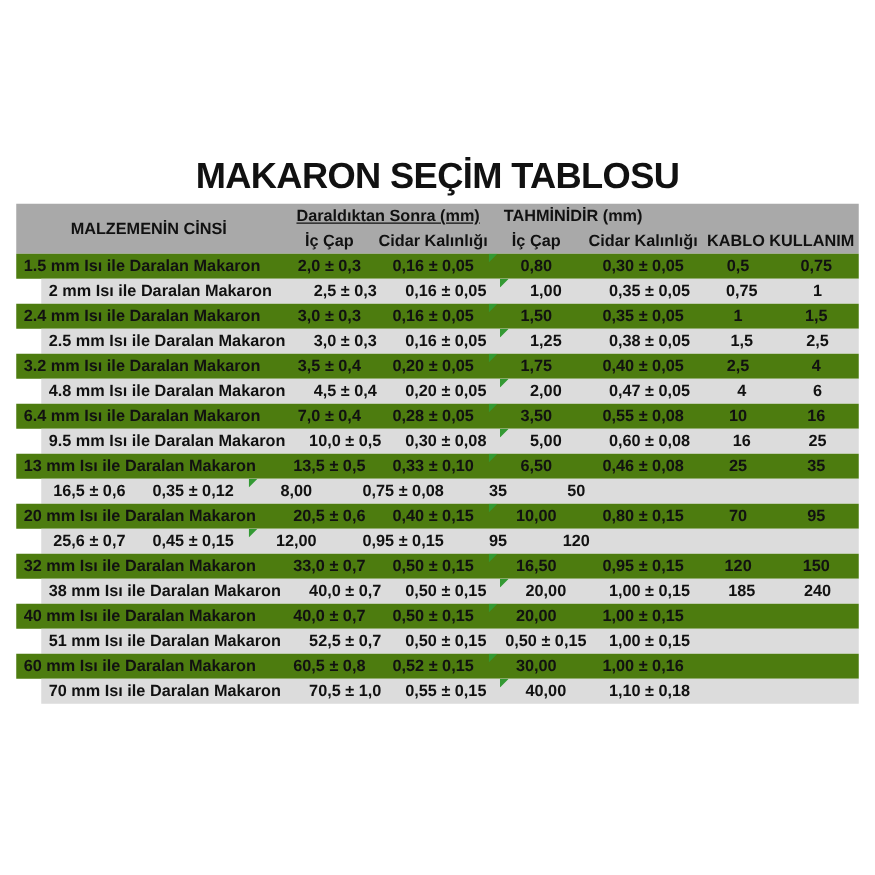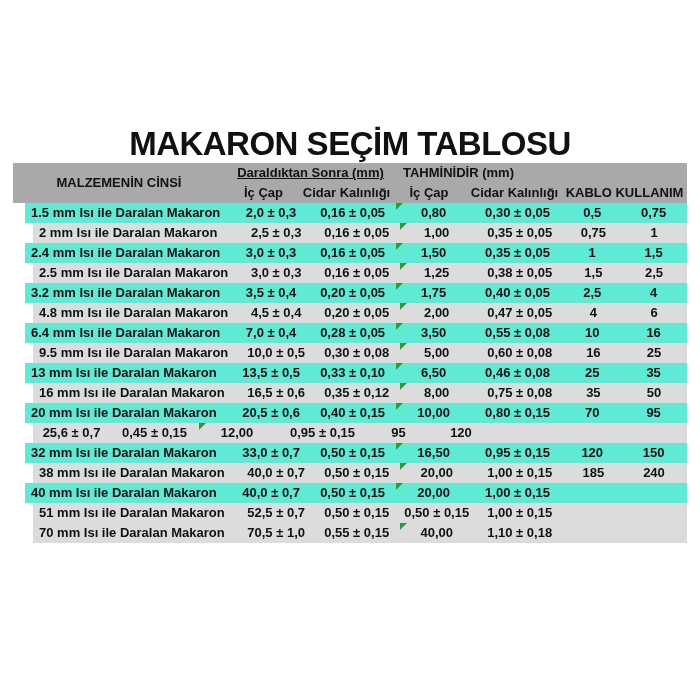--- a/index.html
+++ b/index.html
@@ -10,21 +10,21 @@
   }
   *{margin:0;padding:0;box-sizing:border-box;}
   html,body{background:#ffffff;}
   body{
     width:700px;height:700px;position:relative;overflow:hidden;
     font-family:"Liberation Sans","DejaVu Sans",sans-serif;
     color:var(--ink);
   }
   .page-title{
     position:absolute;top:125px;left:0;width:700px;
-    text-align:center;font-size:33px;font-weight:bold;
+    text-align:center;font-size:29px;font-weight:bold;
     letter-spacing:-0.5px;color:#111;
   }
   .tbl{
     position:absolute;left:13px;top:163px;width:674px;
     font-size:13px;font-weight:bold;line-height:20px;
   }
   .hrow{display:flex;background:var(--header-bg);}
   .hcell{display:flex;align-items:center;justify-content:center;text-align:center;}
   .h-material{width:212px;height:40px;}
   .hgroups{width:462px;height:40px;display:flex;flex-direction:column;}
@@ -32,21 +32,21 @@
   .g-before{width:166px;}
   .g-after{width:171px;text-decoration:underline;}
   .g-est{width:125px;}
   .s-ic1{width:77px;}
   .s-cidar1{width:89px;}
   .s-ic2{width:76px;}
   .s-cidar2{width:95px;}
   .s-kablo{width:125px;}
   .trow{display:flex;height:20px;}
   .trow.even{background:var(--stripe-bg);margin-left:20px;}
-  .trow.odd{background:#5eead4;margin-left:12px;}
+  .trow.odd{background:#4d7c0f;}
   .tcell{display:flex;align-items:center;justify-content:center;text-align:center;position:relative;white-space:nowrap;}
   .c-material{width:212px;justify-content:flex-start;text-align:left;padding-left:6px;}
   .c-ic1{width:77px;}
   .c-cidar1{width:89px;}
   .c-ic2{width:76px;}
   .c-cidar2{width:95px;}
   .c-k1{width:57px;}
   .c-k2{width:68px;}
   .flag{position:absolute;top:0px;left:0px;width:7px;height:7px;display:block;}
 </style>
@@ -202,21 +202,20 @@
             <polygon points="0,0 7,0 0,7" fill="currentColor"></polygon>
           </svg>
       <span>6,50</span>
     </div>
     <div class="tcell c-cidar2">0,46 ± 0,08</div>
     <div class="tcell c-k1">25</div>
     <div class="tcell c-k2">35</div>
   </div>
 
   <div class="trow even">
-    <div class="tcell c-material">16 mm Isı ile Daralan Makaron</div>
     <div class="tcell c-ic1">16,5 ± 0,6</div>
     <div class="tcell c-cidar1">0,35 ± 0,12</div>
     <div class="tcell c-ic2">
       <svg class="flag" viewBox="0 0 7 7" width="7" height="7" style="color: rgb(51, 153, 51);">
             <polygon points="0,0 7,0 0,7" fill="currentColor"></polygon>
           </svg>
       <span>8,00</span>
     </div>
     <div class="tcell c-cidar2">0,75 ± 0,08</div>
     <div class="tcell c-k1">35</div>
@@ -303,20 +302,34 @@
     <div class="tcell c-cidar1">0,50 ± 0,15</div>
     <div class="tcell c-ic2">
 
       <span>0,50 ± 0,15</span>
     </div>
     <div class="tcell c-cidar2">1,00 ± 0,15</div>
     <div class="tcell c-k1"></div>
     <div class="tcell c-k2"></div>
   </div>
 
+  <div class="trow odd">
+    <div class="tcell c-material">60 mm Isı ile Daralan Makaron</div>
+    <div class="tcell c-ic1">60,5 ± 0,8</div>
+    <div class="tcell c-cidar1">0,52 ± 0,15</div>
+    <div class="tcell c-ic2">
+      <svg class="flag" viewBox="0 0 7 7" width="7" height="7" style="color: rgb(51, 153, 51);">
+            <polygon points="0,0 7,0 0,7" fill="currentColor"></polygon>
+          </svg>
+      <span>30,00</span>
+    </div>
+    <div class="tcell c-cidar2">1,00 ± 0,16</div>
+    <div class="tcell c-k1"></div>
+    <div class="tcell c-k2"></div>
+  </div>
 
   <div class="trow even">
     <div class="tcell c-material">70 mm Isı ile Daralan Makaron</div>
     <div class="tcell c-ic1">70,5 ± 1,0</div>
     <div class="tcell c-cidar1">0,55 ± 0,15</div>
     <div class="tcell c-ic2">
       <svg class="flag" viewBox="0 0 7 7" width="7" height="7" style="color: rgb(51, 153, 51);">
             <polygon points="0,0 7,0 0,7" fill="currentColor"></polygon>
           </svg>
       <span>40,00</span>

